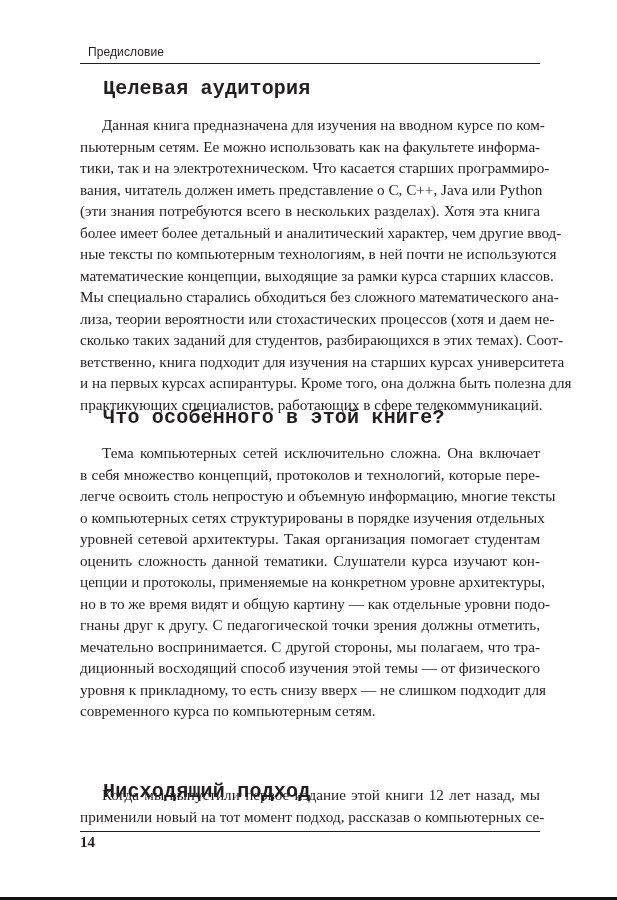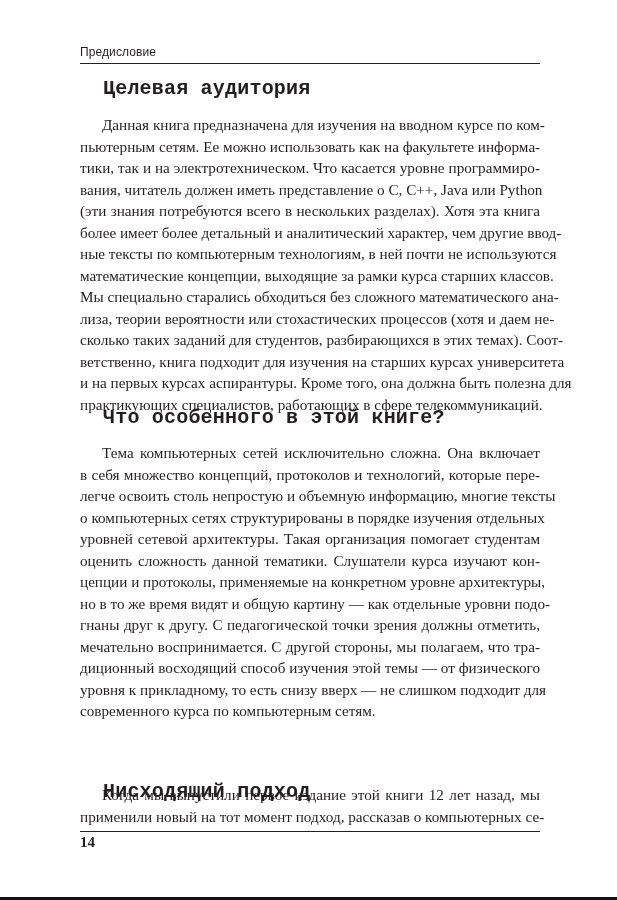--- a/index.html
+++ b/index.html
@@ -16,21 +16,21 @@
     }
     .page {
       position: absolute;
       left: 80px;
       top: 0;
       width: 460px;
       height: 898px;
     }
     .running-head {
       position: absolute;
-      left: 0;
+      left: 8px;
       top: 45px;
       font-family: "Liberation Sans", sans-serif;
       font-size: 12px;
       color: #231f20;
       letter-spacing: 0.1px;
     }
     .head-rule {
       position: absolute;
       left: 0;
       top: 63px;
@@ -98,21 +98,21 @@
 <body>
 
 <div class="page">
   <div class="running-head">Предисловие</div>
   <div class="head-rule"></div>
 
   <h2 class="section-heading" style="top:77px;">Целевая аудитория</h2>
   <p class="para" style="top:114px;">
     <span class="line first">Данная книга предназначена для изучения на вводном курсе по ком-</span>
     <span class="line">пьютерным сетям. Ее можно использовать как на факультете информа-</span>
-    <span class="line">тики, так и на электротехническом. Что касается уровне программиро-</span>
+    <span class="line">тики, так и на электротехническом. Что касается старших программиро-</span>
     <span class="line">вания, читатель должен иметь представление о С, С++, Java или Python</span>
     <span class="line">(эти знания потребуются всего в нескольких разделах). Хотя эта книга</span>
     <span class="line">более имеет более детальный и аналитический характер, чем другие ввод-</span>
     <span class="line">ные тексты по компьютерным технологиям, в ней почти не используются</span>
     <span class="line">математические концепции, выходящие за рамки курса старших классов.</span>
     <span class="line">Мы специально старались обходиться без сложного математического ана-</span>
     <span class="line">лиза, теории вероятности или стохастических процессов (хотя и даем не-</span>
     <span class="line">сколько таких заданий для студентов, разбирающихся в этих темах). Соот-</span>
     <span class="line">ветственно, книга подходит для изучения на старших курсах университета</span>
     <span class="line">и на первых курсах аспирантуры. Кроме того, она должна быть полезна для</span>

